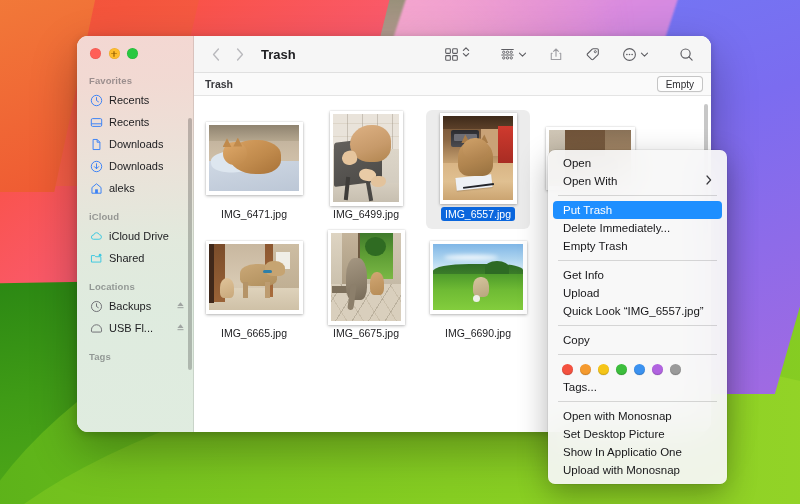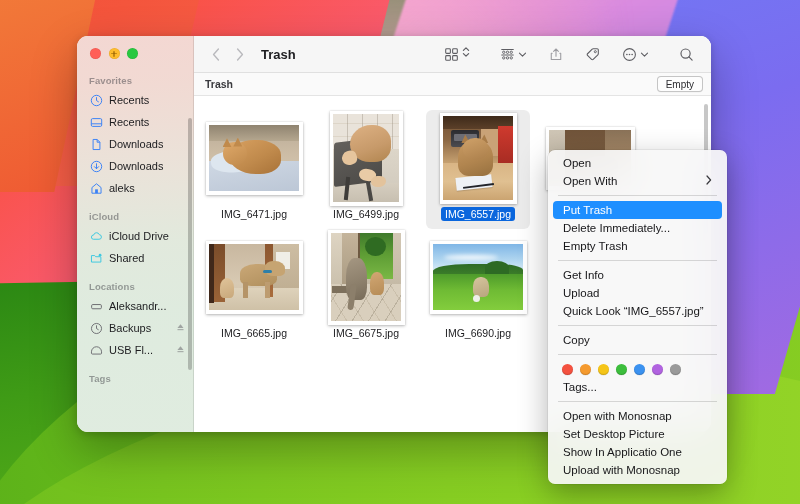--- a/index.html
+++ b/index.html
@@ -479,28 +479,20 @@
               <circle cx="12.4" cy="4" r="1.7" fill="#3fc8e0"></circle>
             </svg>
         </span>
         <span class="sb-label">Shared</span>
       </div>
 
       <div class="sb-spacer"></div>
 
       <div class="sb-group-title">Locations</div>
 
-      <div class="sb-item">
-        <span class="sb-icon">
-          <svg width="13" height="13" viewBox="0 0 16 16">
-              <rect x="2" y="5.6" width="12" height="5.2" rx="1.4" stroke="#6b6b70" stroke-width="1.2" fill="none"></rect>
-            </svg>
-        </span>
-        <span class="sb-label">Aleksandr...</span>
-      </div>
 
       <div class="sb-item">
         <span class="sb-icon">
           <svg width="13" height="13" viewBox="0 0 16 16">
               <circle cx="8" cy="8" r="6.2" stroke="#6b6b70" stroke-width="1.15" fill="none"></circle>
               <path d="M8 4.6V8l2.2 1.4" stroke="#6b6b70" stroke-width="1.15" fill="none" stroke-linecap="round"></path>
             </svg>
         </span>
         <span class="sb-label">Backups</span>
         <span class="sb-eject">

